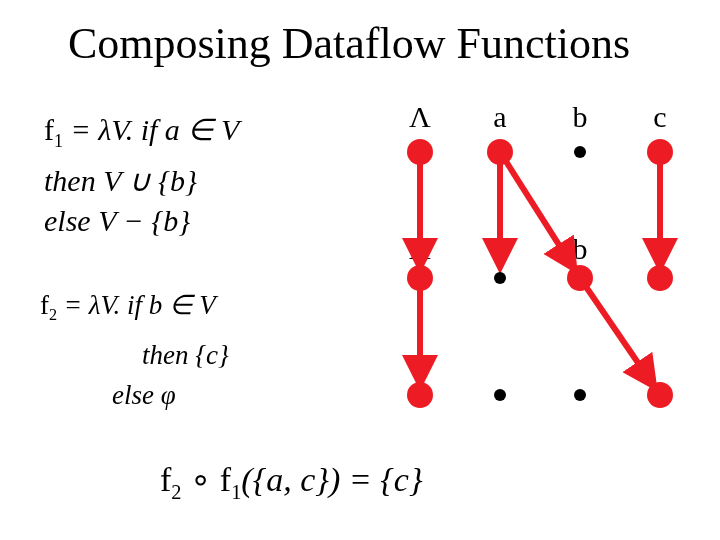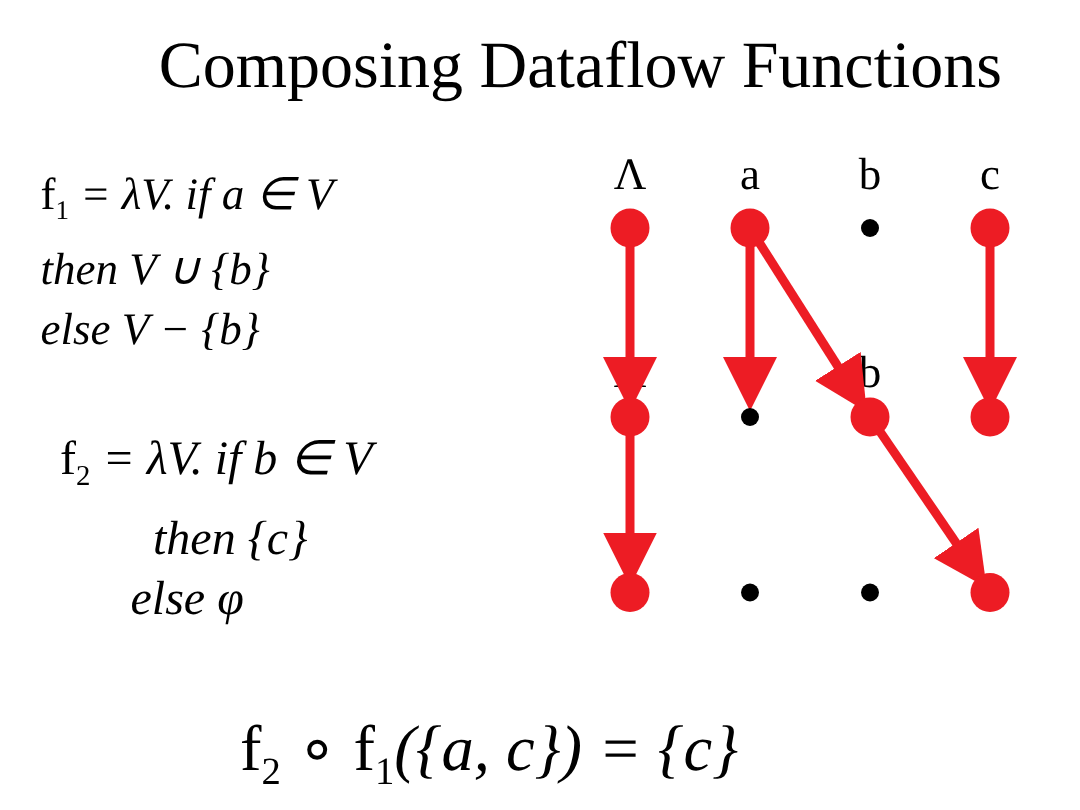--- a/index.html
+++ b/index.html
@@ -8,41 +8,41 @@
     font-family: "Times New Roman", Times, serif;
     background: #ffffff;
     width: 720px;
     height: 540px;
     position: relative;
     overflow: hidden;
   }
   .title {
     position: absolute;
     top: 18px;
-    left: 0;
+    left: 15px;
     width: 668px;
-    text-align: right;
+    text-align: center;
     font-size: 44px;
     color: #000;
   }
   .eq {
     position: absolute;
     color: #000;
     font-style: italic;
     white-space: nowrap;
   }
   .rm { font-style: normal; }
   .subsc {
     font-size: 0.6em;
     vertical-align: sub;
     font-style: normal;
   }
-  .f1 { top: 110px; left: 27px; font-size: 30px; line-height: 40px; }
-  .f2 { top: 285px; left: 40px; font-size: 32px; line-height: 40px; }
-  .comp { top: 473px; left: 160px; font-size: 43px; }
+  .f1 { top: 110px; left: 44px; font-size: 30px; line-height: 40px; }
+  .f2 { top: 285px; left: 40px; font-size: 27px; line-height: 40px; }
+  .comp { top: 459px; left: 160px; font-size: 34px; }
   .node-label {
     position: absolute;
     font-size: 30px;
     color: #000;
     text-align: center;
     width: 30px;
   }
   .red-dot {
     position: absolute;
     width: 26px;
@@ -72,22 +72,22 @@
 <div class="title">Composing Dataflow Functions</div>
 
 <div class="eq f1">
   <span class="rm">f</span><span class="subsc">1</span><span> = λV. if a ∈ V</span><br>
   <span style="">then V ∪ {b}</span><br>
   <span style="">else V − {b}</span>
 </div>
 
 <div class="eq f2">
   <span class="rm">f</span><span class="subsc">2</span><span> = λV. if b ∈ V</span><br>
-  <span style="margin-left:62px">then {c}</span><br>
-  <span style="margin-left:47px">else φ</span>
+  <span style="margin-left:102px">then {c}</span><br>
+  <span style="margin-left:72px">else φ</span>
 </div>
 
 <div class="eq comp">
   <span class="rm">f</span><span class="subsc">2</span><span class="rm"> ∘ </span><span class="rm">f</span><span class="subsc">1</span><span>({a, c}) = {c}</span>
 </div>
 
 <div class="node-label" style="left:405px; top:100px">Λ</div>
 <div class="node-label" style="left:485px; top:100px">a</div>
 <div class="node-label" style="left:565px; top:100px">b</div>
 <div class="node-label" style="left:645px; top:100px">c</div>

